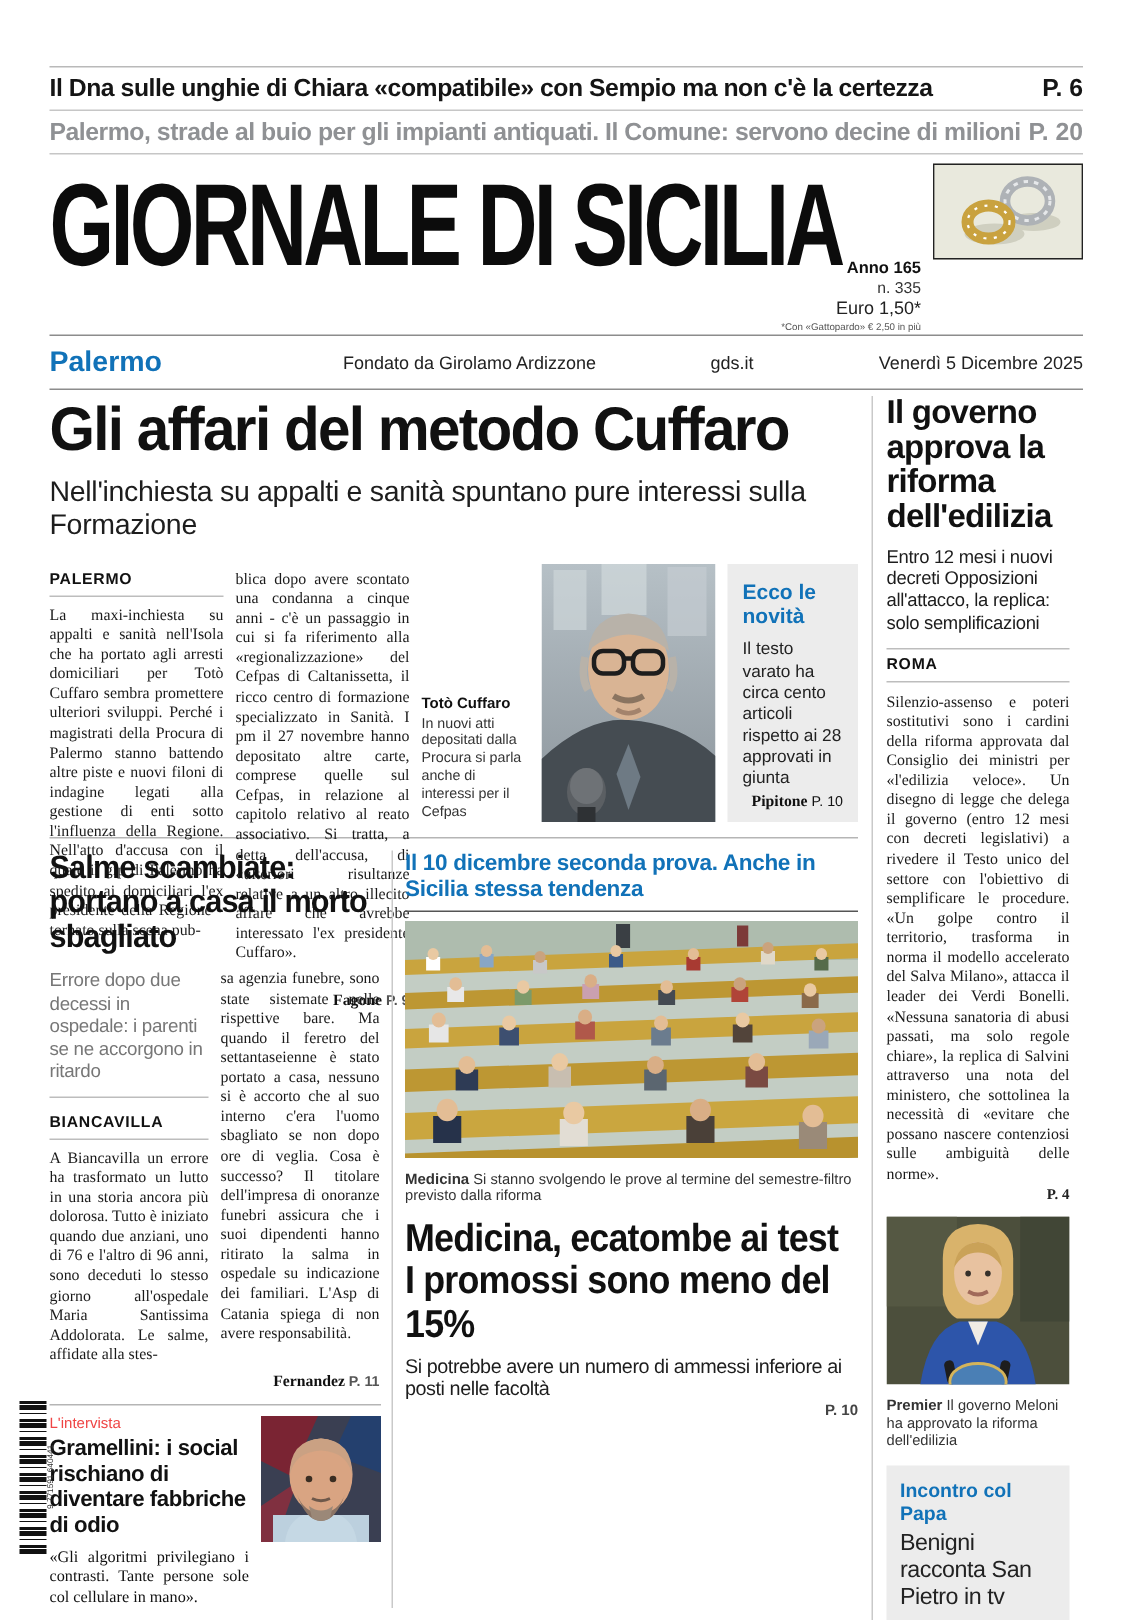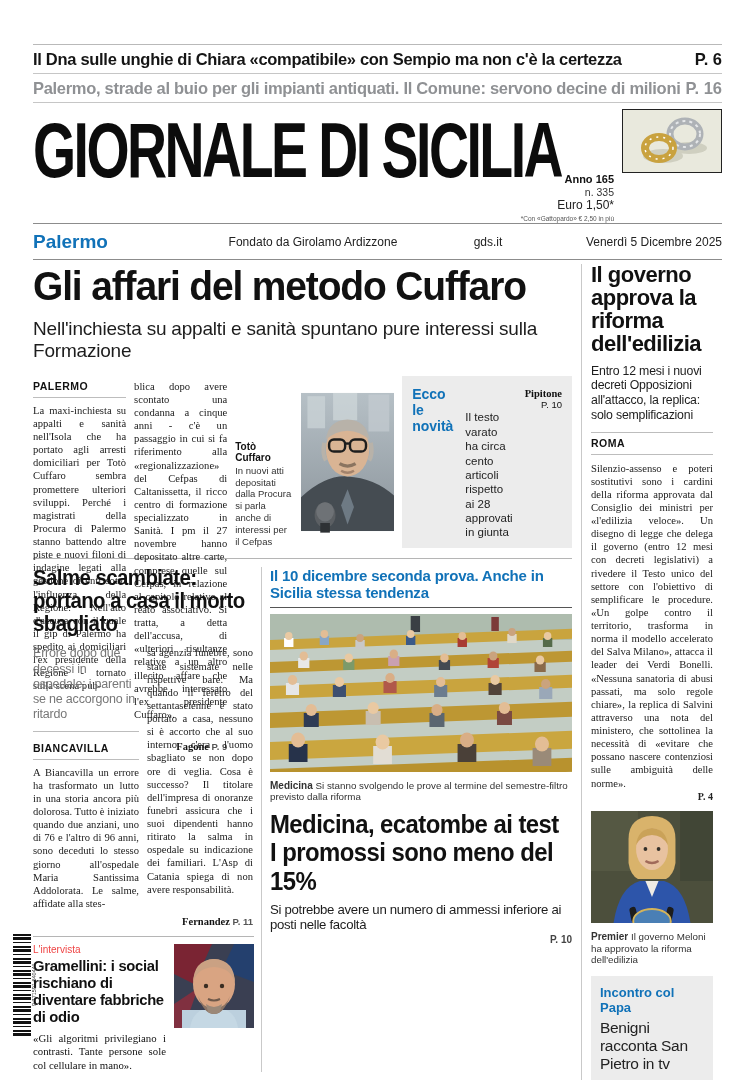--- a/index.html
+++ b/index.html
@@ -58,21 +58,21 @@
   .serif { font-family:"Liberation Serif", serif; font-size:10.6px; line-height:1.24;
            text-align:justify; color:#1a1a1a; }
   .leadcol { width:116px; }
   .byline { text-align:right; font-family:"Liberation Serif", serif; font-size:10.5px; margin-top:20px; }
   .byline b { font-weight:bold; }
   .byline .pg { color:#555; font-family:"Liberation Sans",sans-serif; font-size:9.5px; font-weight:bold; }
   .leadcap { width:72px; display:flex; flex-direction:column; justify-content:flex-end; }
   .leadcap .ct { font-weight:bold; font-size:10px; }
   .leadcap .cb { font-size:9.5px; color:#333; line-height:1.25; margin-top:2px; }
   .leadphoto { width:116px; height:172px; }
-  .graybox { flex:1; background:#ececec; padding:10px 10px 8px; display:flex; flex-direction:row;gap:12px; }
+  .graybox { flex:1; background:#ececec; padding:10px 10px 8px; display:flex; flex-direction:column; }
   .graybox .gk { color:#1172b8; font-weight:bold; font-size:14px; }
   .graybox .gh { color:#1d4d73; font-size:18px; line-height:1.12; margin-top:6px; letter-spacing:-0.3px; }
   .graybox .gb { font-size:11.5px; color:#222; line-height:1.25; margin-top:auto; }
   .graybox .gby { text-align:right; font-size:9.5px; margin-top:2px; }
   .graybox .gby b { font-family:"Liberation Serif",serif; font-size:10.5px; }
 
   .hline { border-top:1px solid #b5b5b5; margin:10px 0 8px; }
 
   .row2 { display:flex; }
   .salme-col { width:228px; padding-right:7px; }
@@ -127,21 +127,21 @@
 
 <div class="content">
 
   <div class="topblock">
     <div class="toprow">
       <span class="t row-black">Il Dna sulle unghie di Chiara «compatibile» con Sempio ma non c'è la certezza</span>
       <span class="p row-black">P.  6</span>
     </div>
     <div class="toprow">
       <span class="t row-gray">Palermo, strade al buio per gli impianti antiquati. Il Comune: servono decine di milioni</span>
-      <span class="p row-gray">P. 16</span>
+      <span class="p row-gray">P. 20</span>
     </div>
   </div>
 
   <div class="masthead">
     <div class="mast-title">GIORNALE DI SICILIA</div>
     <div class="mast-thumb">
       <svg width="98" height="62" viewBox="0 0 98 62">
         <rect width="98" height="62" fill="#e9e9dd"></rect>
         <ellipse cx="40" cy="46" rx="20" ry="7" fill="#cfcfc0"></ellipse>
         <ellipse cx="66" cy="38" rx="18" ry="6" fill="#cfcfc0"></ellipse>

